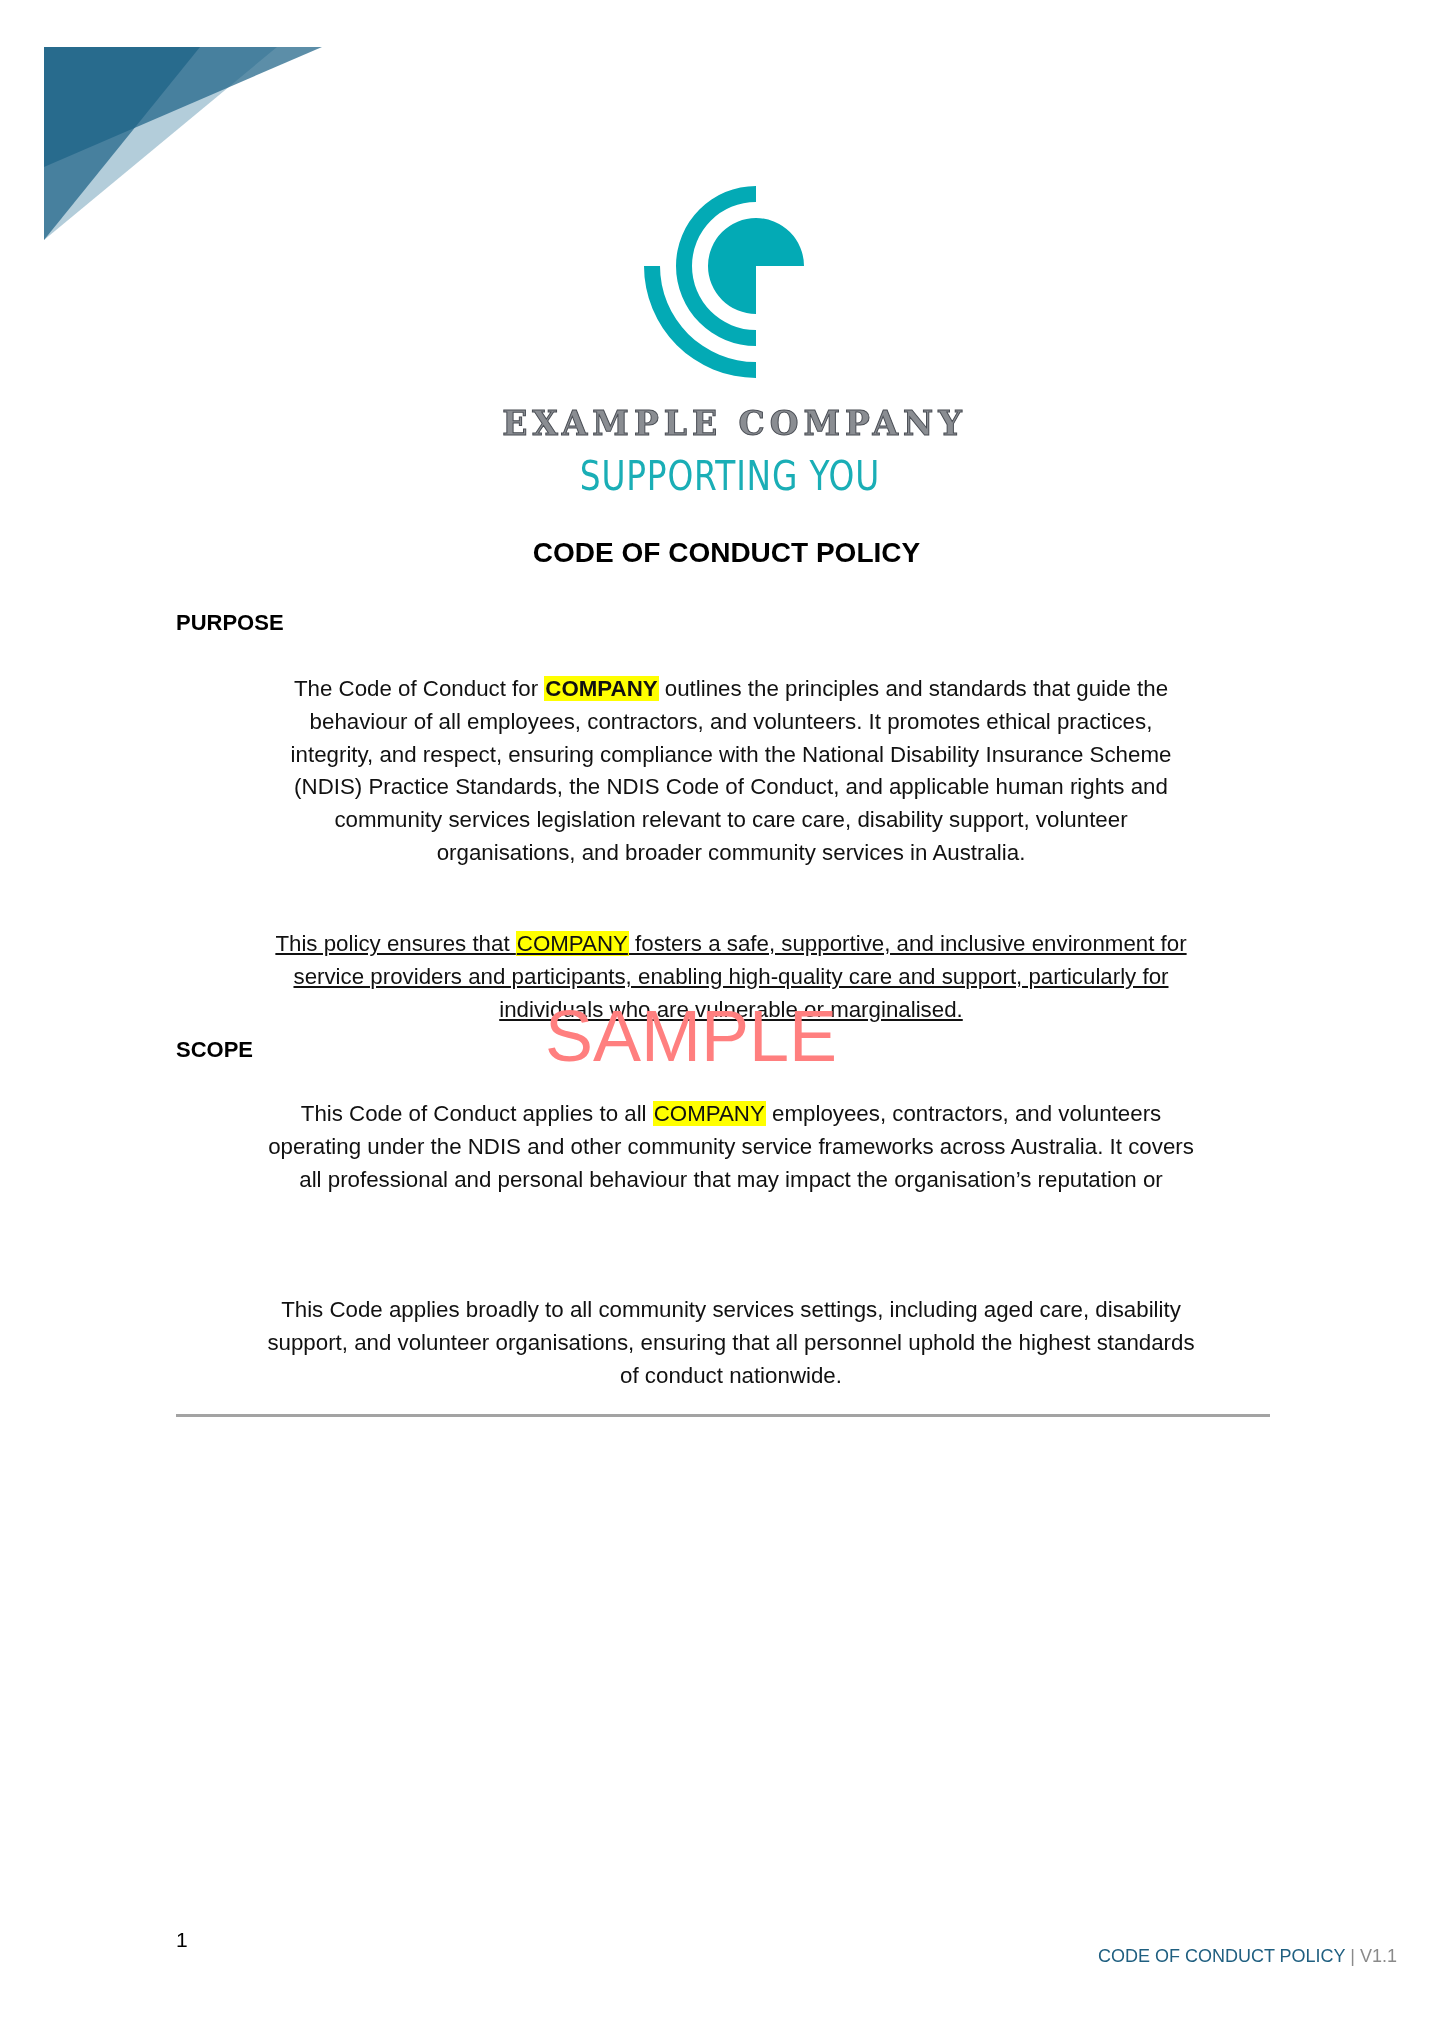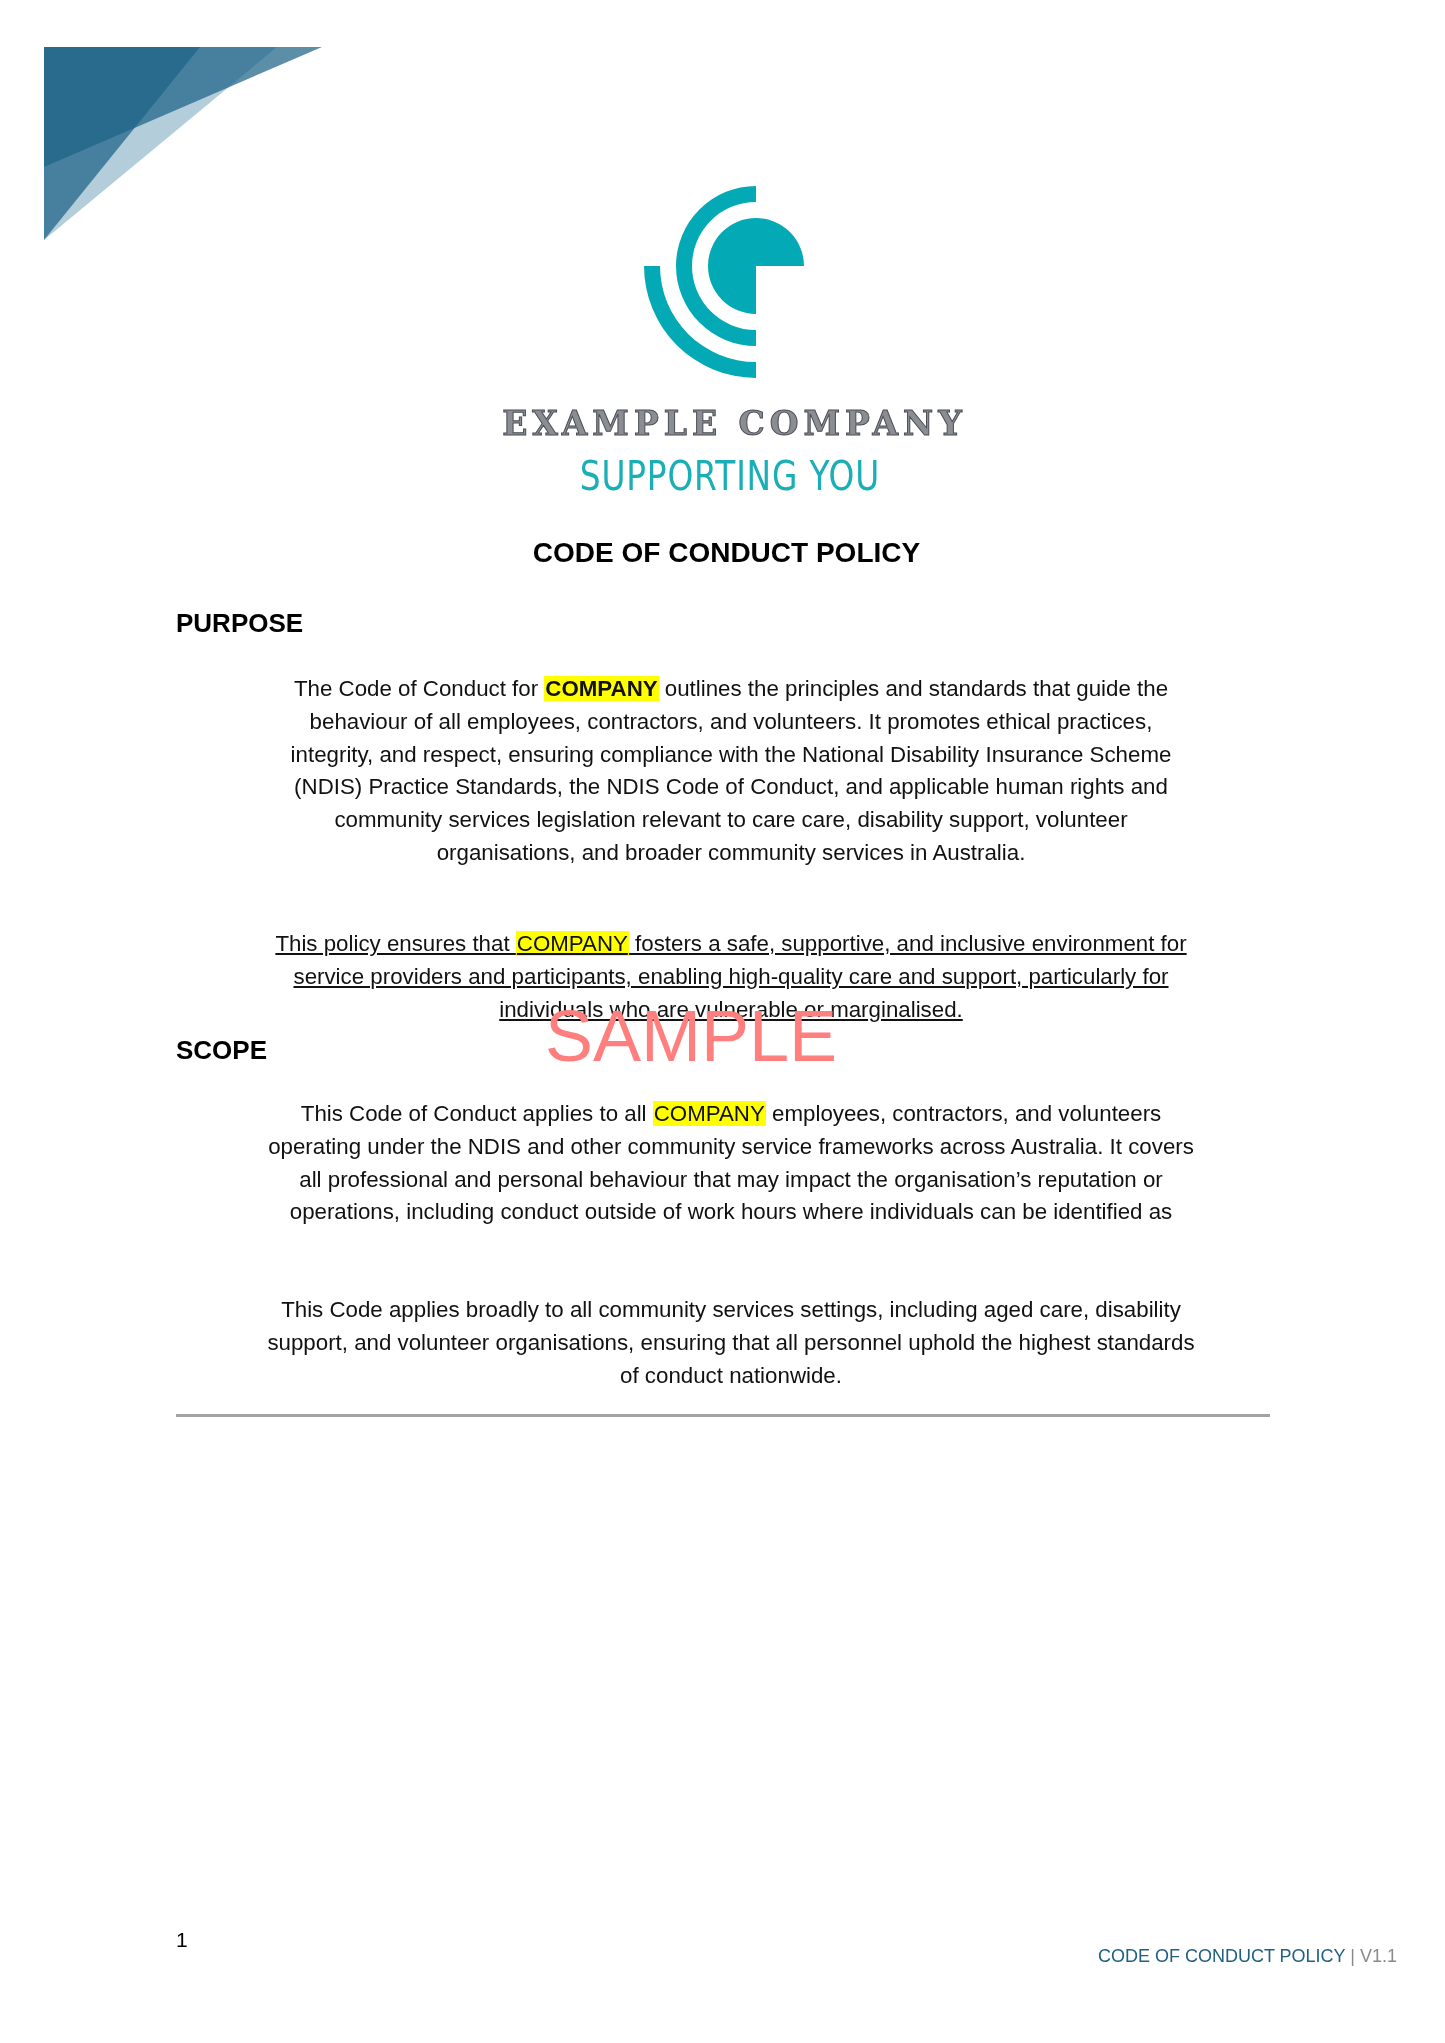--- a/index.html
+++ b/index.html
@@ -69,21 +69,21 @@
     font-weight: bold;
     font-size: 28px;
     line-height: 34px;
     color: #000000;
     padding-left: 4px;
   }
   .section-heading {
     position: absolute;
     left: 176px;
     font-weight: bold;
-    font-size: 26px;
+    font-size: 22px;
     line-height: 28px;
     color: #000000;
   }
   .para {
     position: absolute;
     left: 176px;
     width: 1110px;
     font-size: 22.3px;
     line-height: 32.8px;
     color: #111111;
@@ -183,21 +183,20 @@
   <span class="line">service providers and participants, enabling high-quality care and support, particularly for</span>
   <span class="line">individuals who are vulnerable or marginalised.</span>
 </div>
 
 <div class="section-heading" style="top:1036px;">SCOPE</div>
 
 <div class="para" style="top:1098px;">
   <span class="line"><span>This Code of Conduct applies to all </span><span class="hl">COMPANY</span><span> employees, contractors, and volunteers</span></span>
   <span class="line">operating under the NDIS and other community service frameworks across Australia. It covers</span>
   <span class="line">all professional and personal behaviour that may impact the organisation’s reputation or</span>
-  <span class="line">operations, including conduct outside of work hours where individuals can be identified as</span>
 </div>
 
 <div class="para" style="top:1294px;">
   <span class="line">This Code applies broadly to all community services settings, including aged care, disability</span>
   <span class="line">support, and volunteer organisations, ensuring that all personnel uphold the highest standards</span>
   <span class="line">of conduct nationwide.</span>
 </div>
 
 <div class="watermark">SAMPLE</div>
 

